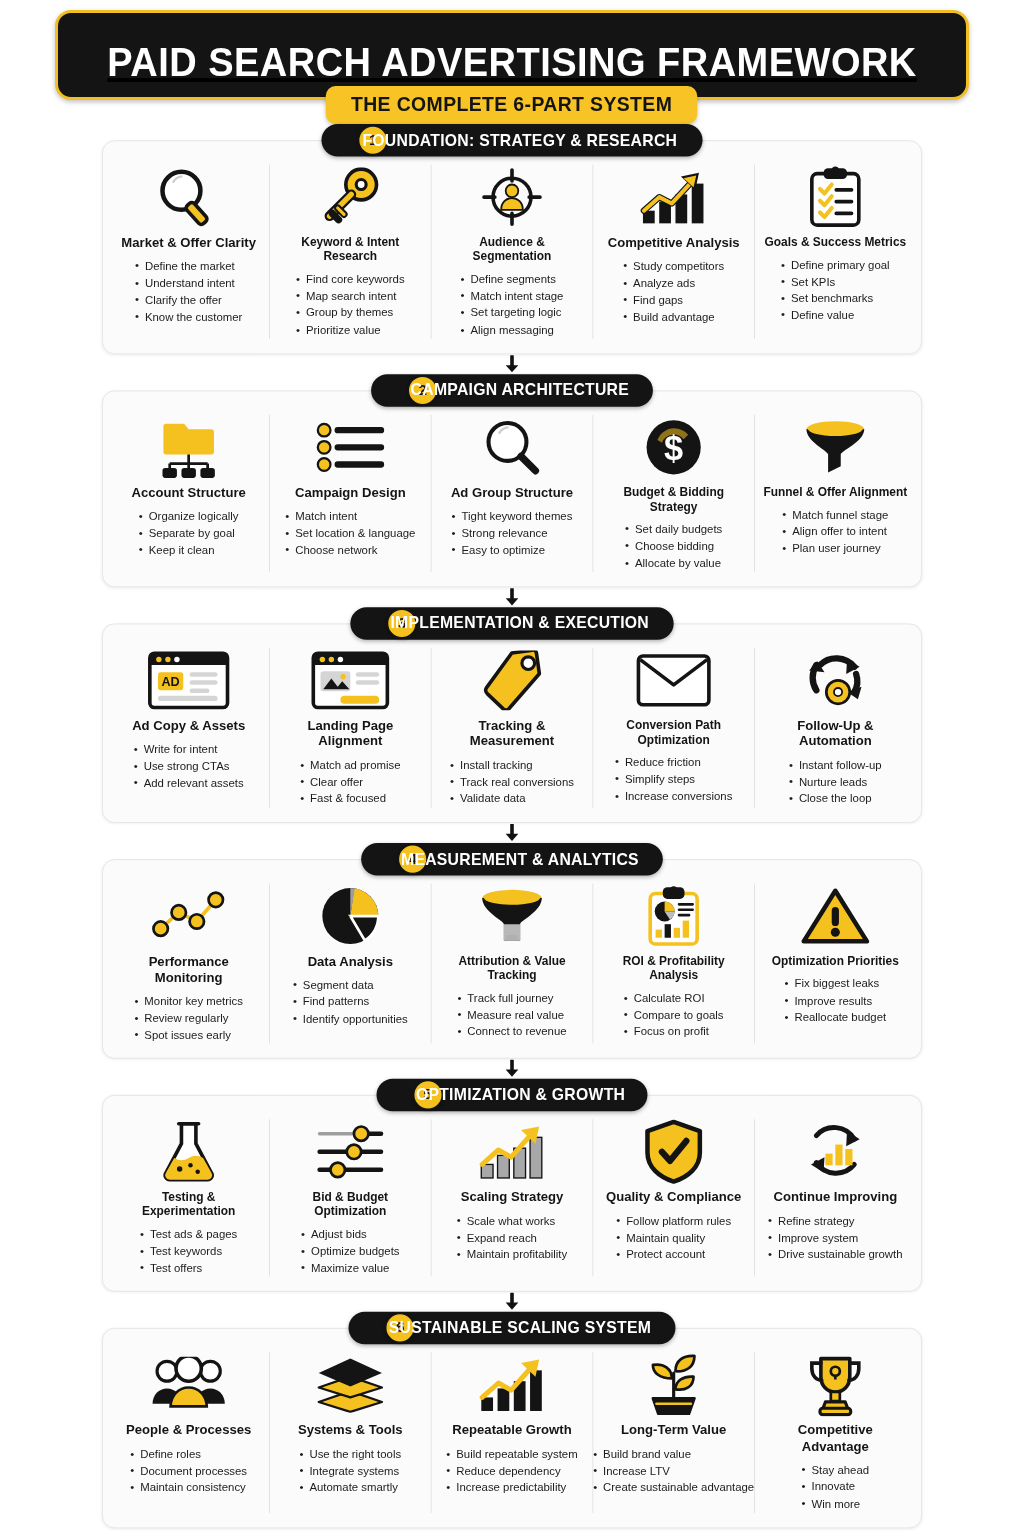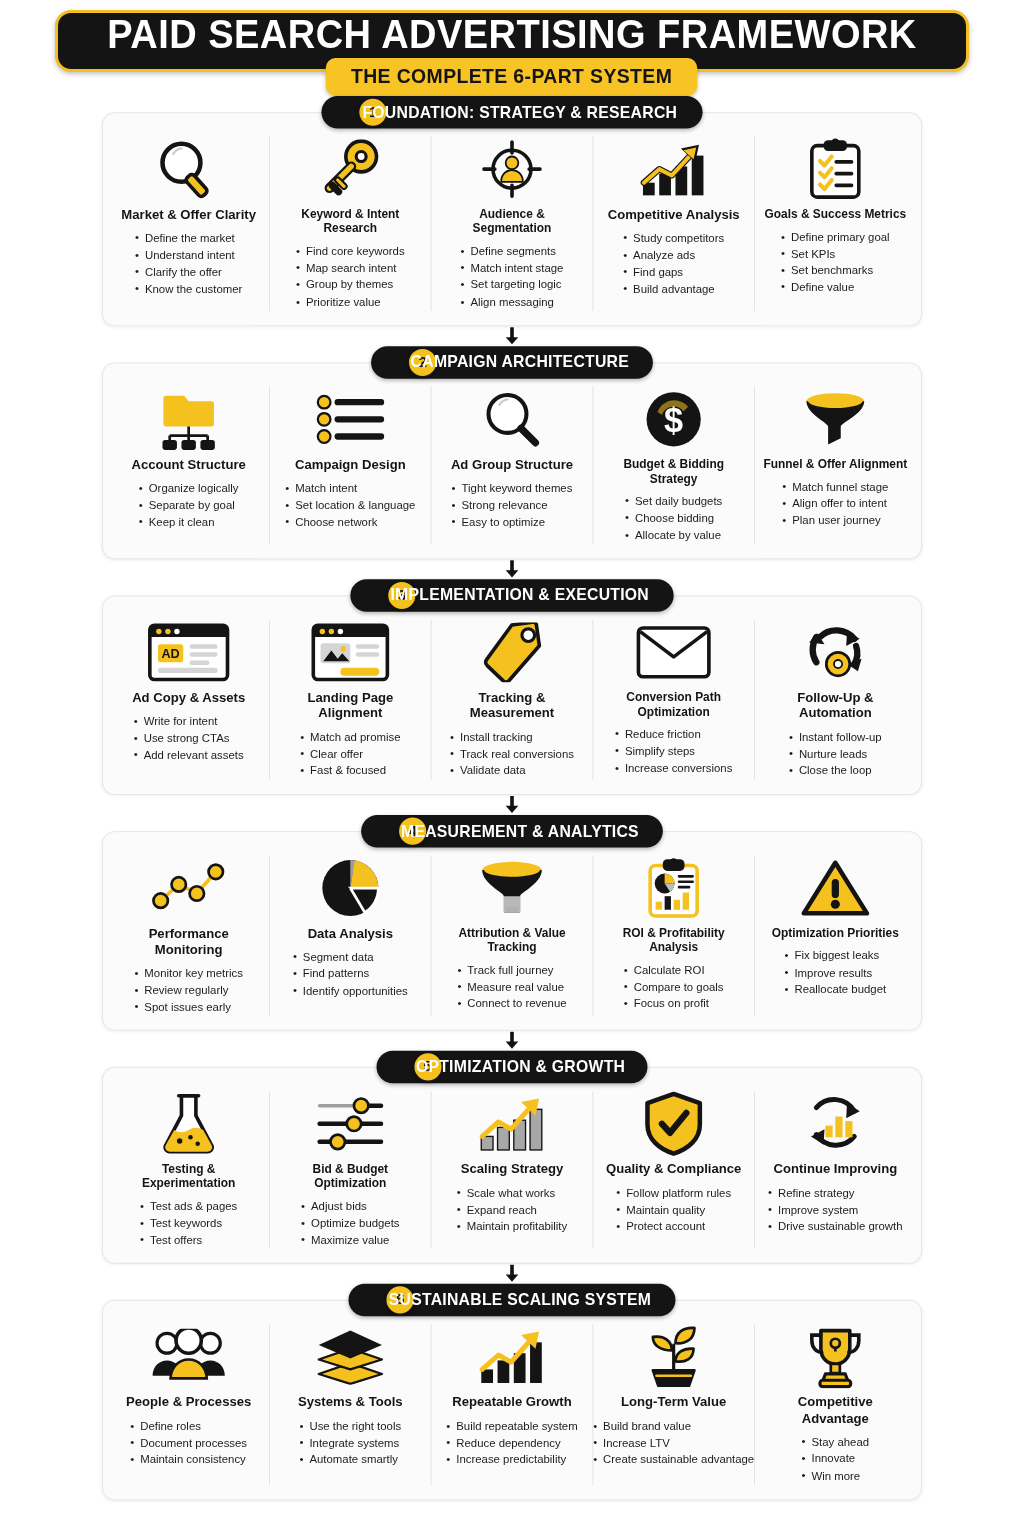--- a/index.html
+++ b/index.html
@@ -25,24 +25,25 @@
     width: 1024px;
     padding-top: 10px;
     display: flex;
     flex-direction: column;
     align-items: center;
   }
   .title-bar {
     background: #141414;
     border: 3px solid #F2BE22;
     border-radius: 16px;
-    padding: 0 28px 14px 28px;
+    padding: 28px 28px 14px 28px;
     min-width: 680px;
     text-align: center;
     box-shadow: 0 2px 5px rgba(0,0,0,.25);
+    text-decoration: underline;
   }
   .title-text {
     color: #ffffff;
     font-size: 40px;
     font-weight: bold;
     letter-spacing: 0.5px;
     line-height: 1.05;
     font-stretch: condensed;
     transform: scaleX(0.95);
     white-space: nowrap;

